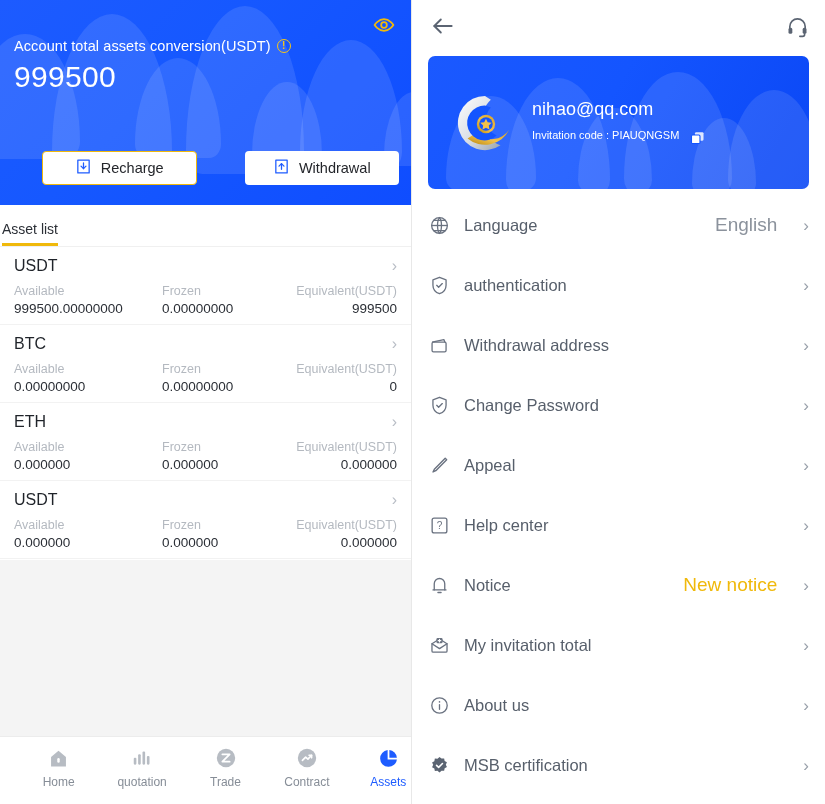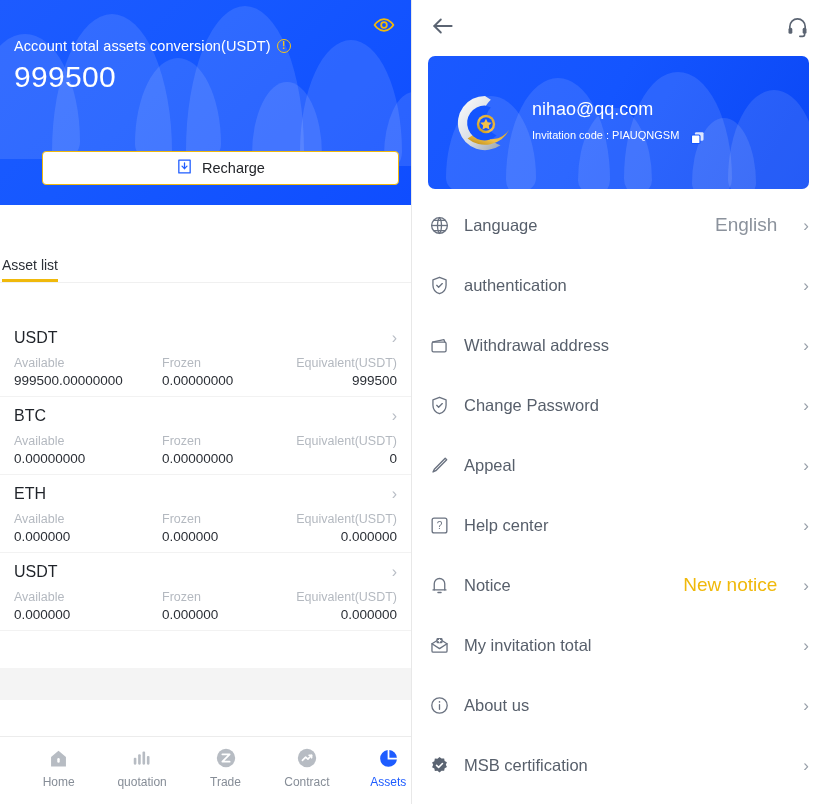--- a/index.html
+++ b/index.html
@@ -12,21 +12,20 @@
   }
   .screen { display: flex; width: 825px; height: 804px; }
 
   
   .left-panel {
     width: 412px; height: 804px;
     position: relative;
     background: #ffffff;
     display: flex; flex-direction: column;
     border-right: 1px solid #e8e8e8;
-    gap: 36px;
   }
 
   
   .hero {
     position: relative;
     height: 205px;
     background: linear-gradient(135deg, #1d5bff 0%, #1658ff 40%, #0f4dff 100%);
     overflow: hidden;
     flex: none;
   }
@@ -191,20 +190,30 @@
       <div class="hero-actions">
         <div class="hero-btn outlined">
           <span>
             <svg width="17" height="17" viewBox="0 0 24 24" fill="none" stroke="#1e5cff" stroke-width="1.8" stroke-linecap="round" stroke-linejoin="round">
               <path d="M4 3h16v18H4z"></path>
                 <path d="M12 7v8"></path>
                 <path d="M8.5 11.5 12 15l3.5-3.5"></path>
             </svg>
           </span>
           <span>Recharge</span>
+        </div>
+        <div class="hero-btn">
+          <span>
+            <svg width="17" height="17" viewBox="0 0 24 24" fill="none" stroke="#1e5cff" stroke-width="1.8" stroke-linecap="round" stroke-linejoin="round">
+              <path d="M4 3h16v18H4z"></path>
+                <path d="M12 16V8"></path>
+                <path d="M8.5 11.5 12 8l3.5 3.5"></path>
+            </svg>
+          </span>
+          <span>Withdrawal</span>
         </div>
       </div>
     </div>
 
     <div class="tabbar">
       <div class="tab active">Asset list</div>
     </div>
 
     <div class="asset-list">
 

